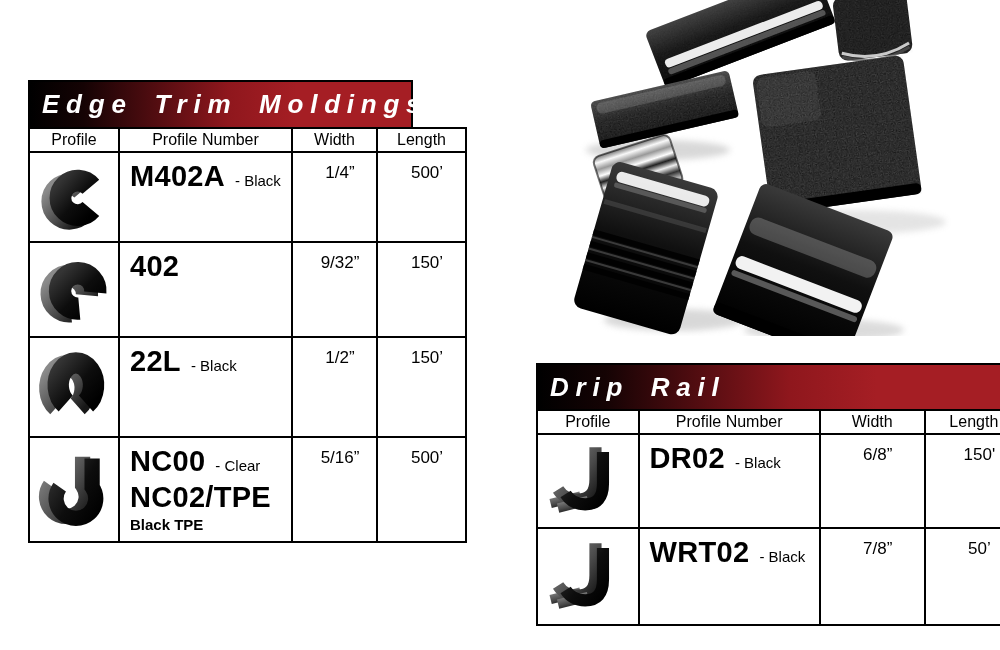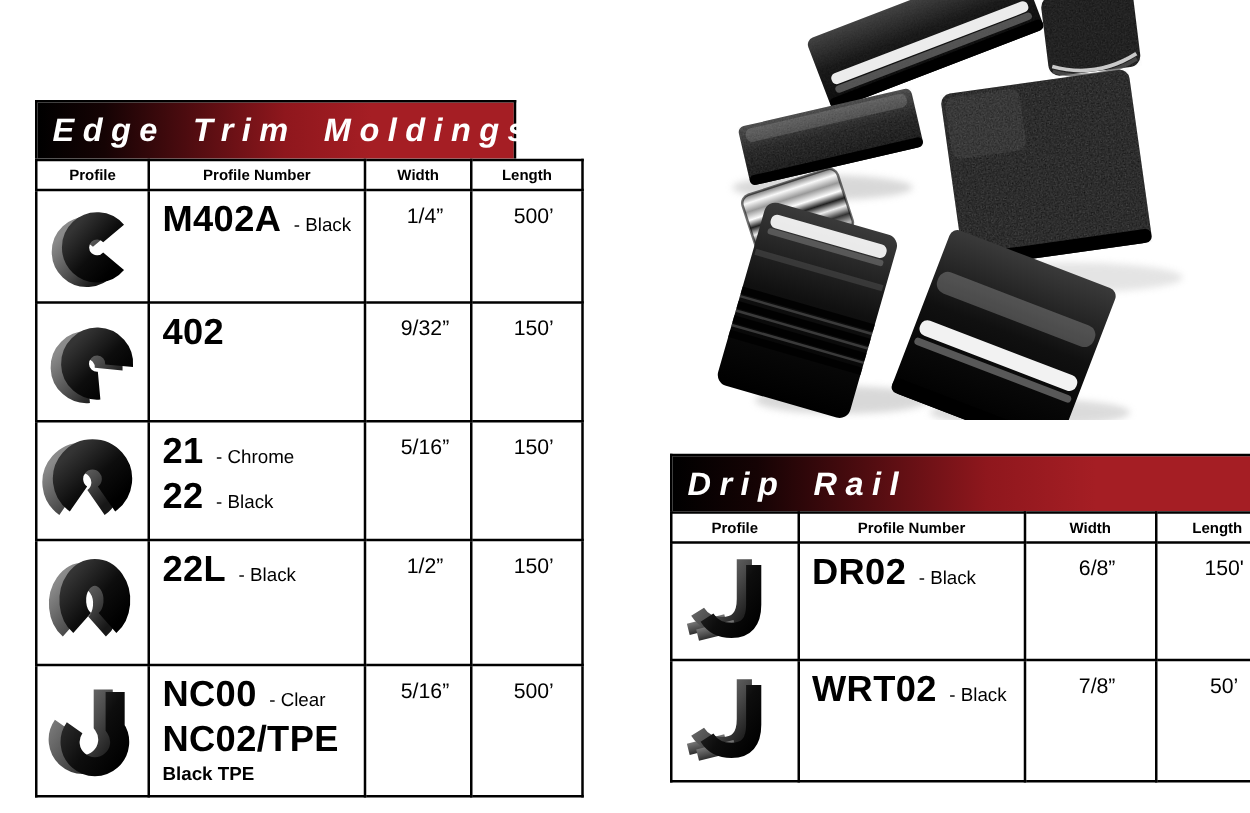--- a/index.html
+++ b/index.html
@@ -15,21 +15,21 @@
     background:linear-gradient(90deg,#000000 0%,#150304 14%,#4f0c10 32%,#8f171d 52%,#a51e24 70%,#a51e24 100%);
     display:flex;align-items:center;
   }
   .banner span{
     color:#fff;font-weight:bold;font-style:italic;
     font-size:26px;letter-spacing:.26em;word-spacing:.30em;
     padding-left:12px;white-space:nowrap;
   }
   table{border-collapse:collapse;table-layout:fixed;width:100%;background:#fff;}
   td,th{border:2px solid #000;box-sizing:border-box;padding-left:12px;}
-  th{font-size:12px;font-weight:bold;padding:1px 0;background:#fff;margin-top:48px;}
+  th{font-size:16px;font-weight:normal;padding:1px 0;background:#fff;margin-top:48px;}
   tr.hdr{height:24px;}
   td.profile{text-align:center;vertical-align:middle;padding:0;}
   td.num{vertical-align:top;padding:8px 4px 0 10px;}
   .numline{white-space:nowrap;line-height:1.08;}
   .numline + .numline{margin-top:5px;}
   .pnum{font-size:29px;font-weight:bold;letter-spacing:.3px;}
   .pvar{font-size:15px;margin-left:10px;}
   .pnote{font-size:15px;font-weight:bold;margin-top:2px;}
   td.val{vertical-align:top;text-align:center;padding-top:10px;font-size:17px;}
   svg{display:block;}
@@ -185,34 +185,20 @@
             <path d="M 48.7 62.9 A 19 19 0 1 1 65.9 45.7" transform="translate(-9,3)" stroke="url(#extrude)" stroke-width="24" fill="none"></path>
             <path d="M 48.7 62.9 A 19 19 0 1 1 65.9 45.7" stroke="url(#front)" stroke-width="24" fill="none"></path>
           </svg>
         </td>
         <td class="num">
           <div class="numline"><span class="pnum">402</span><span class="pvar"></span></div>
         </td>
         <td class="val">9/32”</td>
         <td class="val">150’</td>
       </tr>
-      <tr style="height:95px">
-        <td class="profile">
-          <svg class="picon" width="84" height="86" viewBox="0 0 90 88">
-            <path d="M 33 59.2 A 21 21 0 1 1 57 59.2" transform="translate(-9,3)" stroke="url(#extrude)" stroke-width="26" fill="none"></path>
-            <path d="M 33 59.2 A 21 21 0 1 1 57 59.2" stroke="url(#front)" stroke-width="26" fill="none"></path>
-          </svg>
-        </td>
-        <td class="num">
-          <div class="numline"><span class="pnum">21</span><span class="pvar">- Chrome</span></div>
-          <div class="numline"><span class="pnum">22</span><span class="pvar">- Black</span></div>
-        </td>
-        <td class="val">5/16”</td>
-        <td class="val">150’</td>
-      </tr>
       <tr style="height:100px">
         <td class="profile">
           <svg class="picon" width="80" height="92" viewBox="0 0 86 92">
             <path d="M 34.1 63.7 A 19 24 0 1 1 55.9 63.7" transform="translate(-9,3)" stroke="url(#extrude)" stroke-width="23" fill="none"></path>
             <path d="M 34.1 63.7 A 19 24 0 1 1 55.9 63.7" stroke="url(#front)" stroke-width="23" fill="none"></path>
           </svg>
         </td>
         <td class="num">
           <div class="numline"><span class="pnum">22L</span><span class="pvar">- Black</span></div>
         </td>

